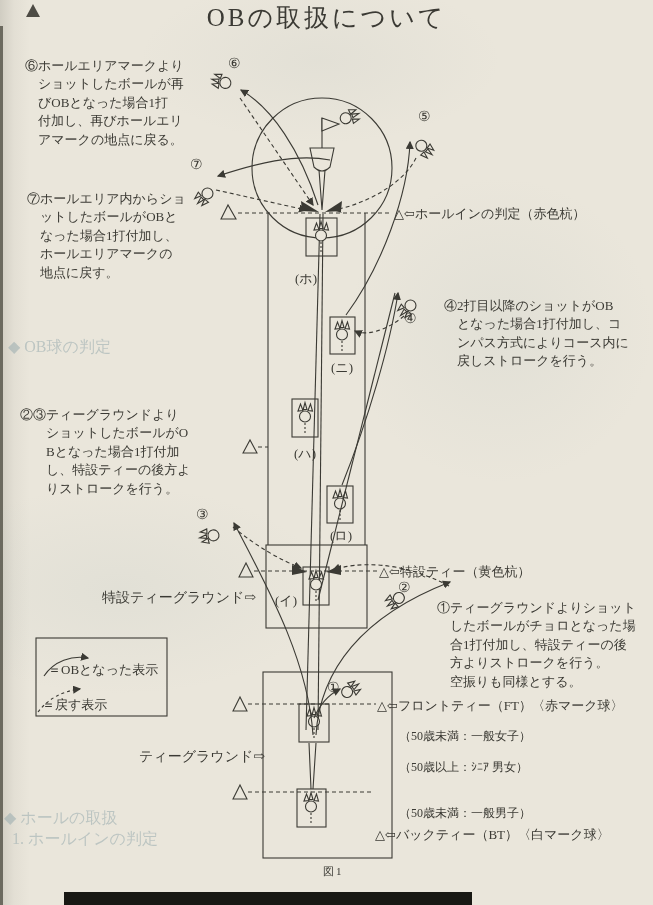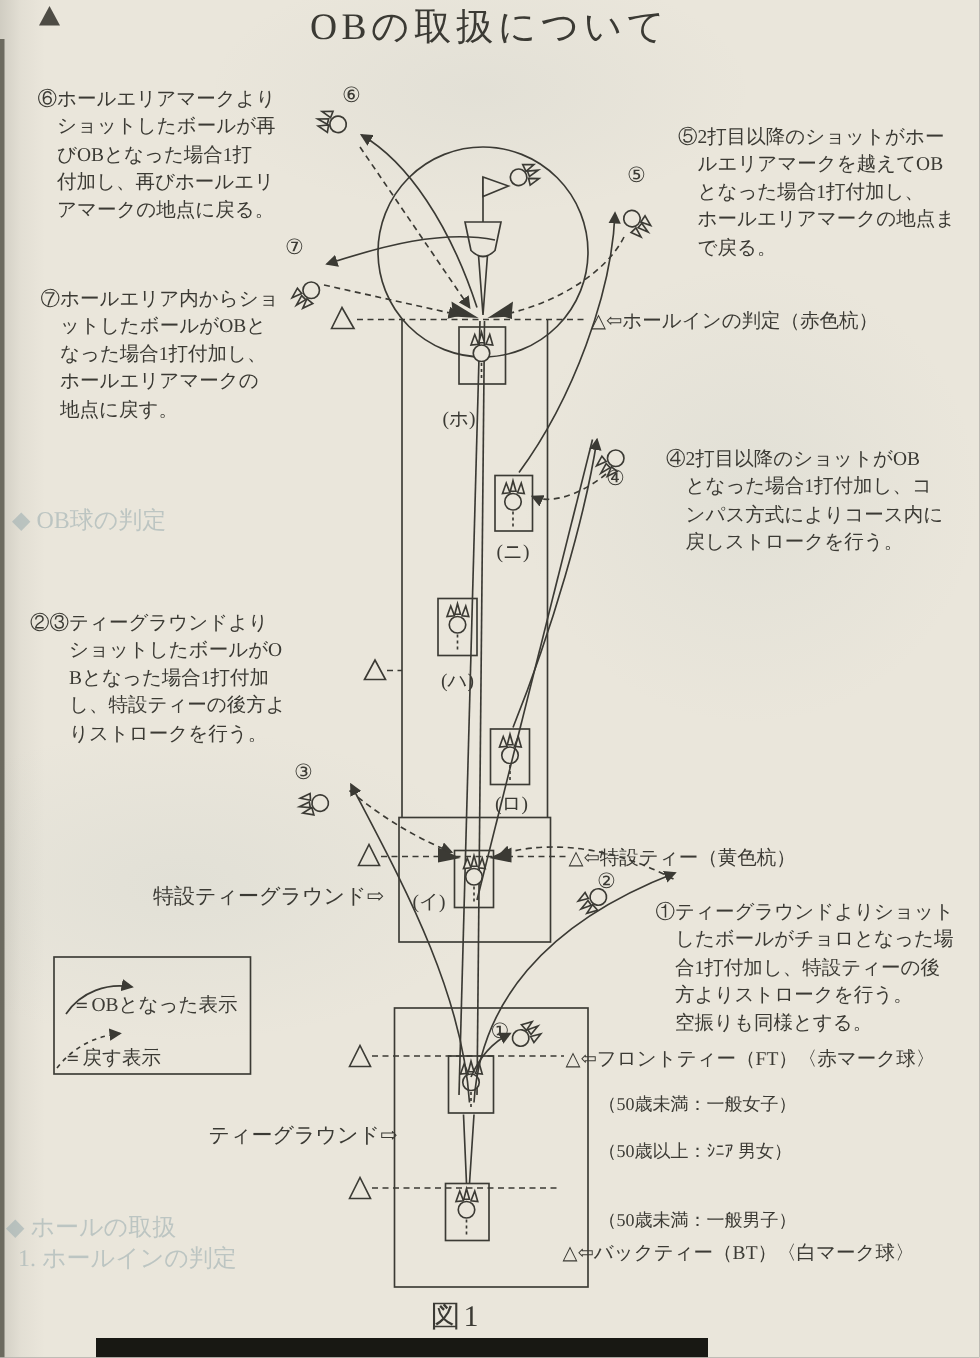--- a/index.html
+++ b/index.html
@@ -23,21 +23,21 @@
   }
   .note{
     position:absolute; white-space:pre-wrap;
     font-size:13px; line-height:1.42;
   }
   .lbl{ position:absolute; font-size:13px; white-space:nowrap; }
   .sub{ position:absolute; font-size:12px; white-space:nowrap; }
   .marker{ position:absolute; font-size:14px; }
   .station{ position:absolute; font-size:13px; }
   .legend-text{ position:absolute; font-size:13px; }
-  .caption{ position:absolute; font-size:20px; letter-spacing:2px; }
+  .caption{ position:absolute; font-size:11px; letter-spacing:2px;margin-left:36px; }
   .bleed{ position:absolute; font-size:16px; color:var(--bleed); opacity:.6;
           filter:blur(.4px); white-space:nowrap;}
   svg.diagram{ position:absolute; left:0; top:0; }
   .edge-left{ position:absolute; left:0; top:26px; width:3px; height:879px;
               background:#4a483e; opacity:.75;}
   .bottom-bar{ position:absolute; left:64px; top:892px; width:408px; height:13px;
                background:#181813;}
   .corner-mark{ position:absolute; left:26px; top:4px; width:0; height:0;
                 border-left:7px solid transparent; border-right:7px solid transparent;
                 border-bottom:13px solid #32302a; opacity:.85;}
@@ -191,25 +191,20 @@
         <path d="M38,712 C48,699 62,691 80,689" stroke-dasharray="3 3" marker-end="url(#ah)"></path>
       </g>
     </g>
   </svg>
 
   <div class="note" style="left:25px;  top:57px;  width:200px;">⑥ホールエリアマークより
     ショットしたボールが再
     びOBとなった場合1打
     付加し、再びホールエリ
     アマークの地点に戻る。</div>
-  <div class="note" style="left:452px; top:82px;  width:200px;">⑤2打目以降のショットがホー
-    ルエリアマークを越えてOB
-    となった場合1打付加し、
-    ホールエリアマークの地点ま
-    で戻る。</div>
   <div class="note" style="left:27px;  top:190px; width:190px;">⑦ホールエリア内からショ
     ットしたボールがOBと
     なった場合1打付加し、
     ホールエリアマークの
     地点に戻す。</div>
   <div class="note" style="left:444px; top:297px; width:208px;">④2打目以降のショットがOB
     となった場合1打付加し、コ
     ンパス方式によりコース内に
     戻しストロークを行う。</div>
   <div class="note" style="left:20px;  top:406px; width:200px;">②③ティーグラウンドより

